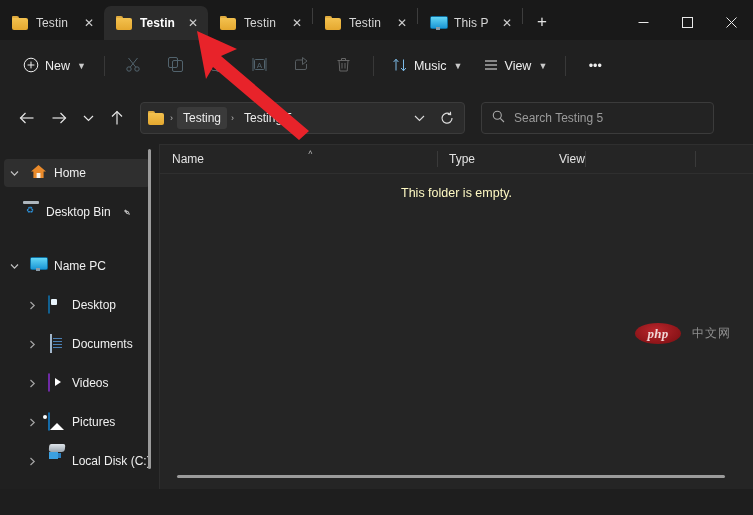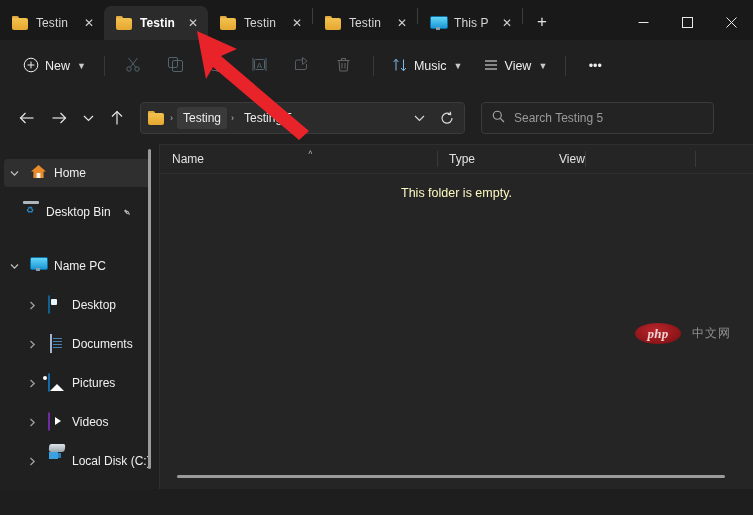--- a/index.html
+++ b/index.html
@@ -520,32 +520,32 @@
       </div>
 
 
 
       <div class="nav-item" style="padding-left:18px">
         <span class="nav-exp">
           <svg width="7" height="9" viewBox="0 0 7 9">
               <path d="M1.5 1 L5.2 4.5 L1.5 8" fill="none" stroke="#a5a5a5" stroke-width="1.2"></path>
             </svg>
         </span>
+        <span class="nav-icon"><span class="ic-vid"></span></span>
+        <span class="nav-label">Videos</span>
+      </div>
+
+      <div class="nav-item" style="padding-left:18px">
+        <span class="nav-exp">
+          <svg width="7" height="9" viewBox="0 0 7 9">
+              <path d="M1.5 1 L5.2 4.5 L1.5 8" fill="none" stroke="#a5a5a5" stroke-width="1.2"></path>
+            </svg>
+        </span>
         <span class="nav-icon"><span class="ic-pic"></span></span>
         <span class="nav-label">Pictures</span>
-      </div>
-
-      <div class="nav-item" style="padding-left:18px">
-        <span class="nav-exp">
-          <svg width="7" height="9" viewBox="0 0 7 9">
-              <path d="M1.5 1 L5.2 4.5 L1.5 8" fill="none" stroke="#a5a5a5" stroke-width="1.2"></path>
-            </svg>
-        </span>
-        <span class="nav-icon"><span class="ic-vid"></span></span>
-        <span class="nav-label">Videos</span>
       </div>
 
       <div class="nav-item" style="padding-left:18px">
         <span class="nav-exp">
           <svg width="7" height="9" viewBox="0 0 7 9">
               <path d="M1.5 1 L5.2 4.5 L1.5 8" fill="none" stroke="#a5a5a5" stroke-width="1.2"></path>
             </svg>
         </span>
         <span class="nav-icon"><span class="ic-disk"></span></span>
         <span class="nav-label">Local Disk (C:)</span>

